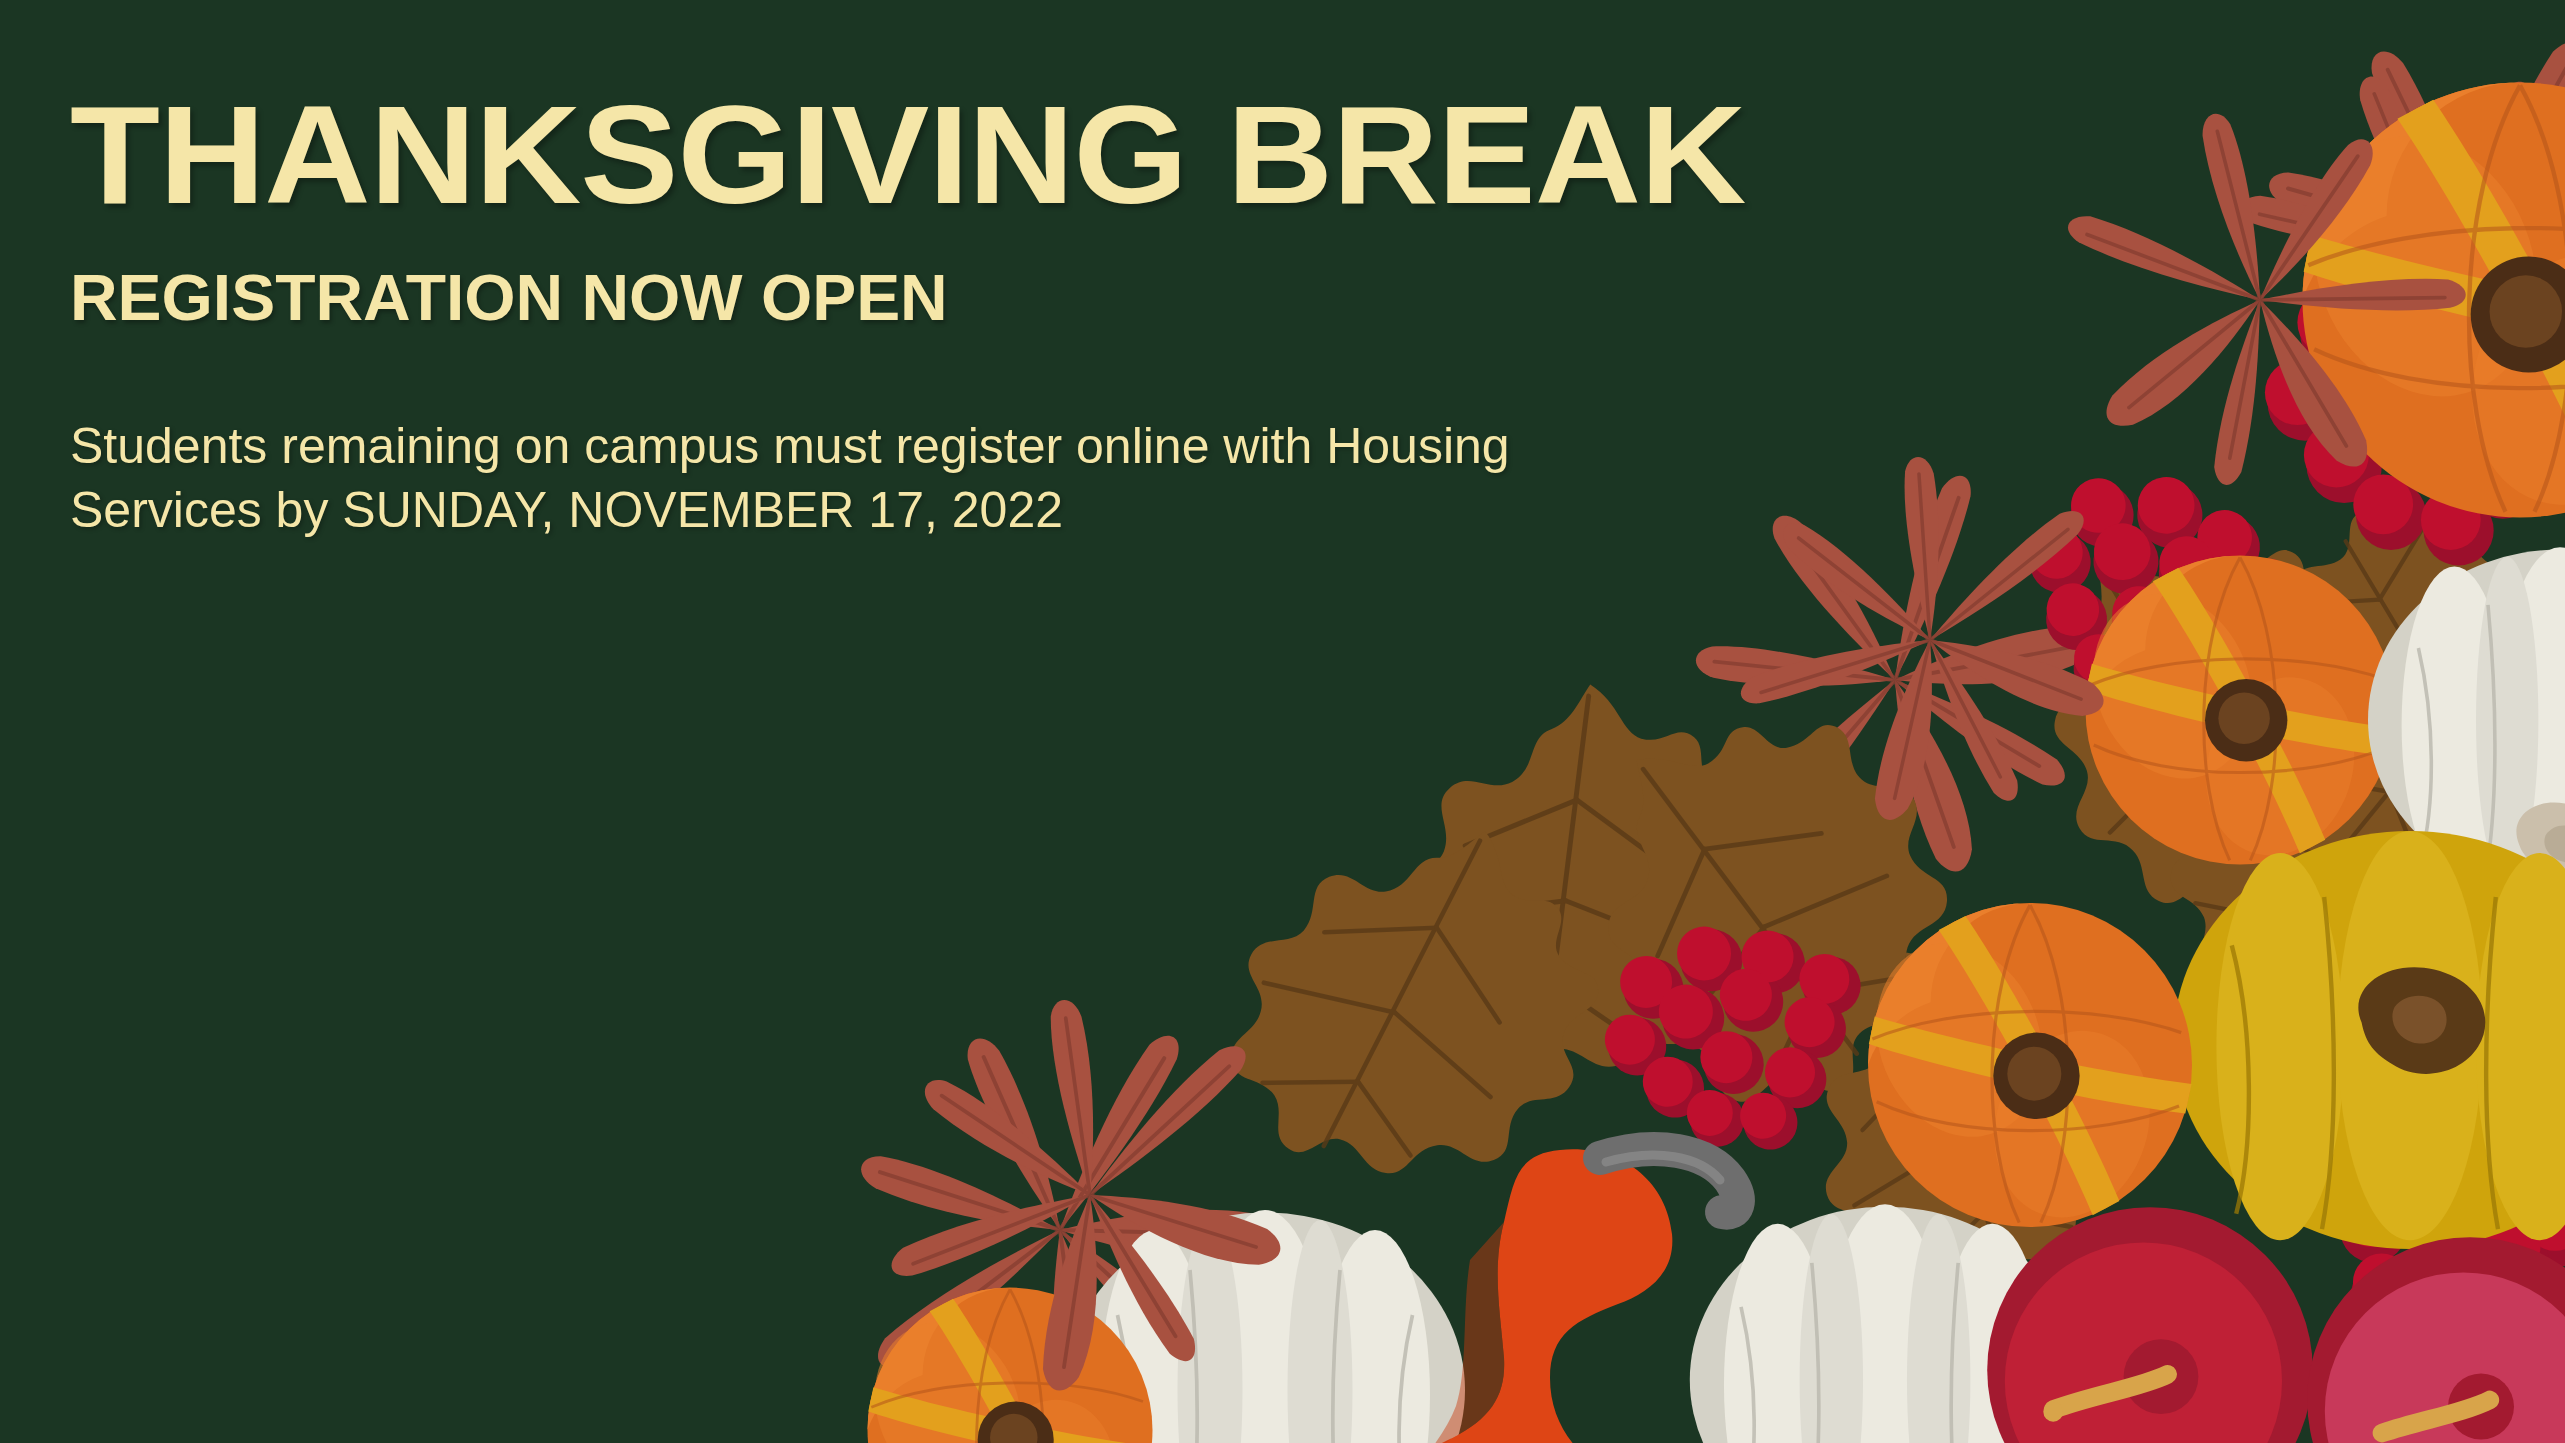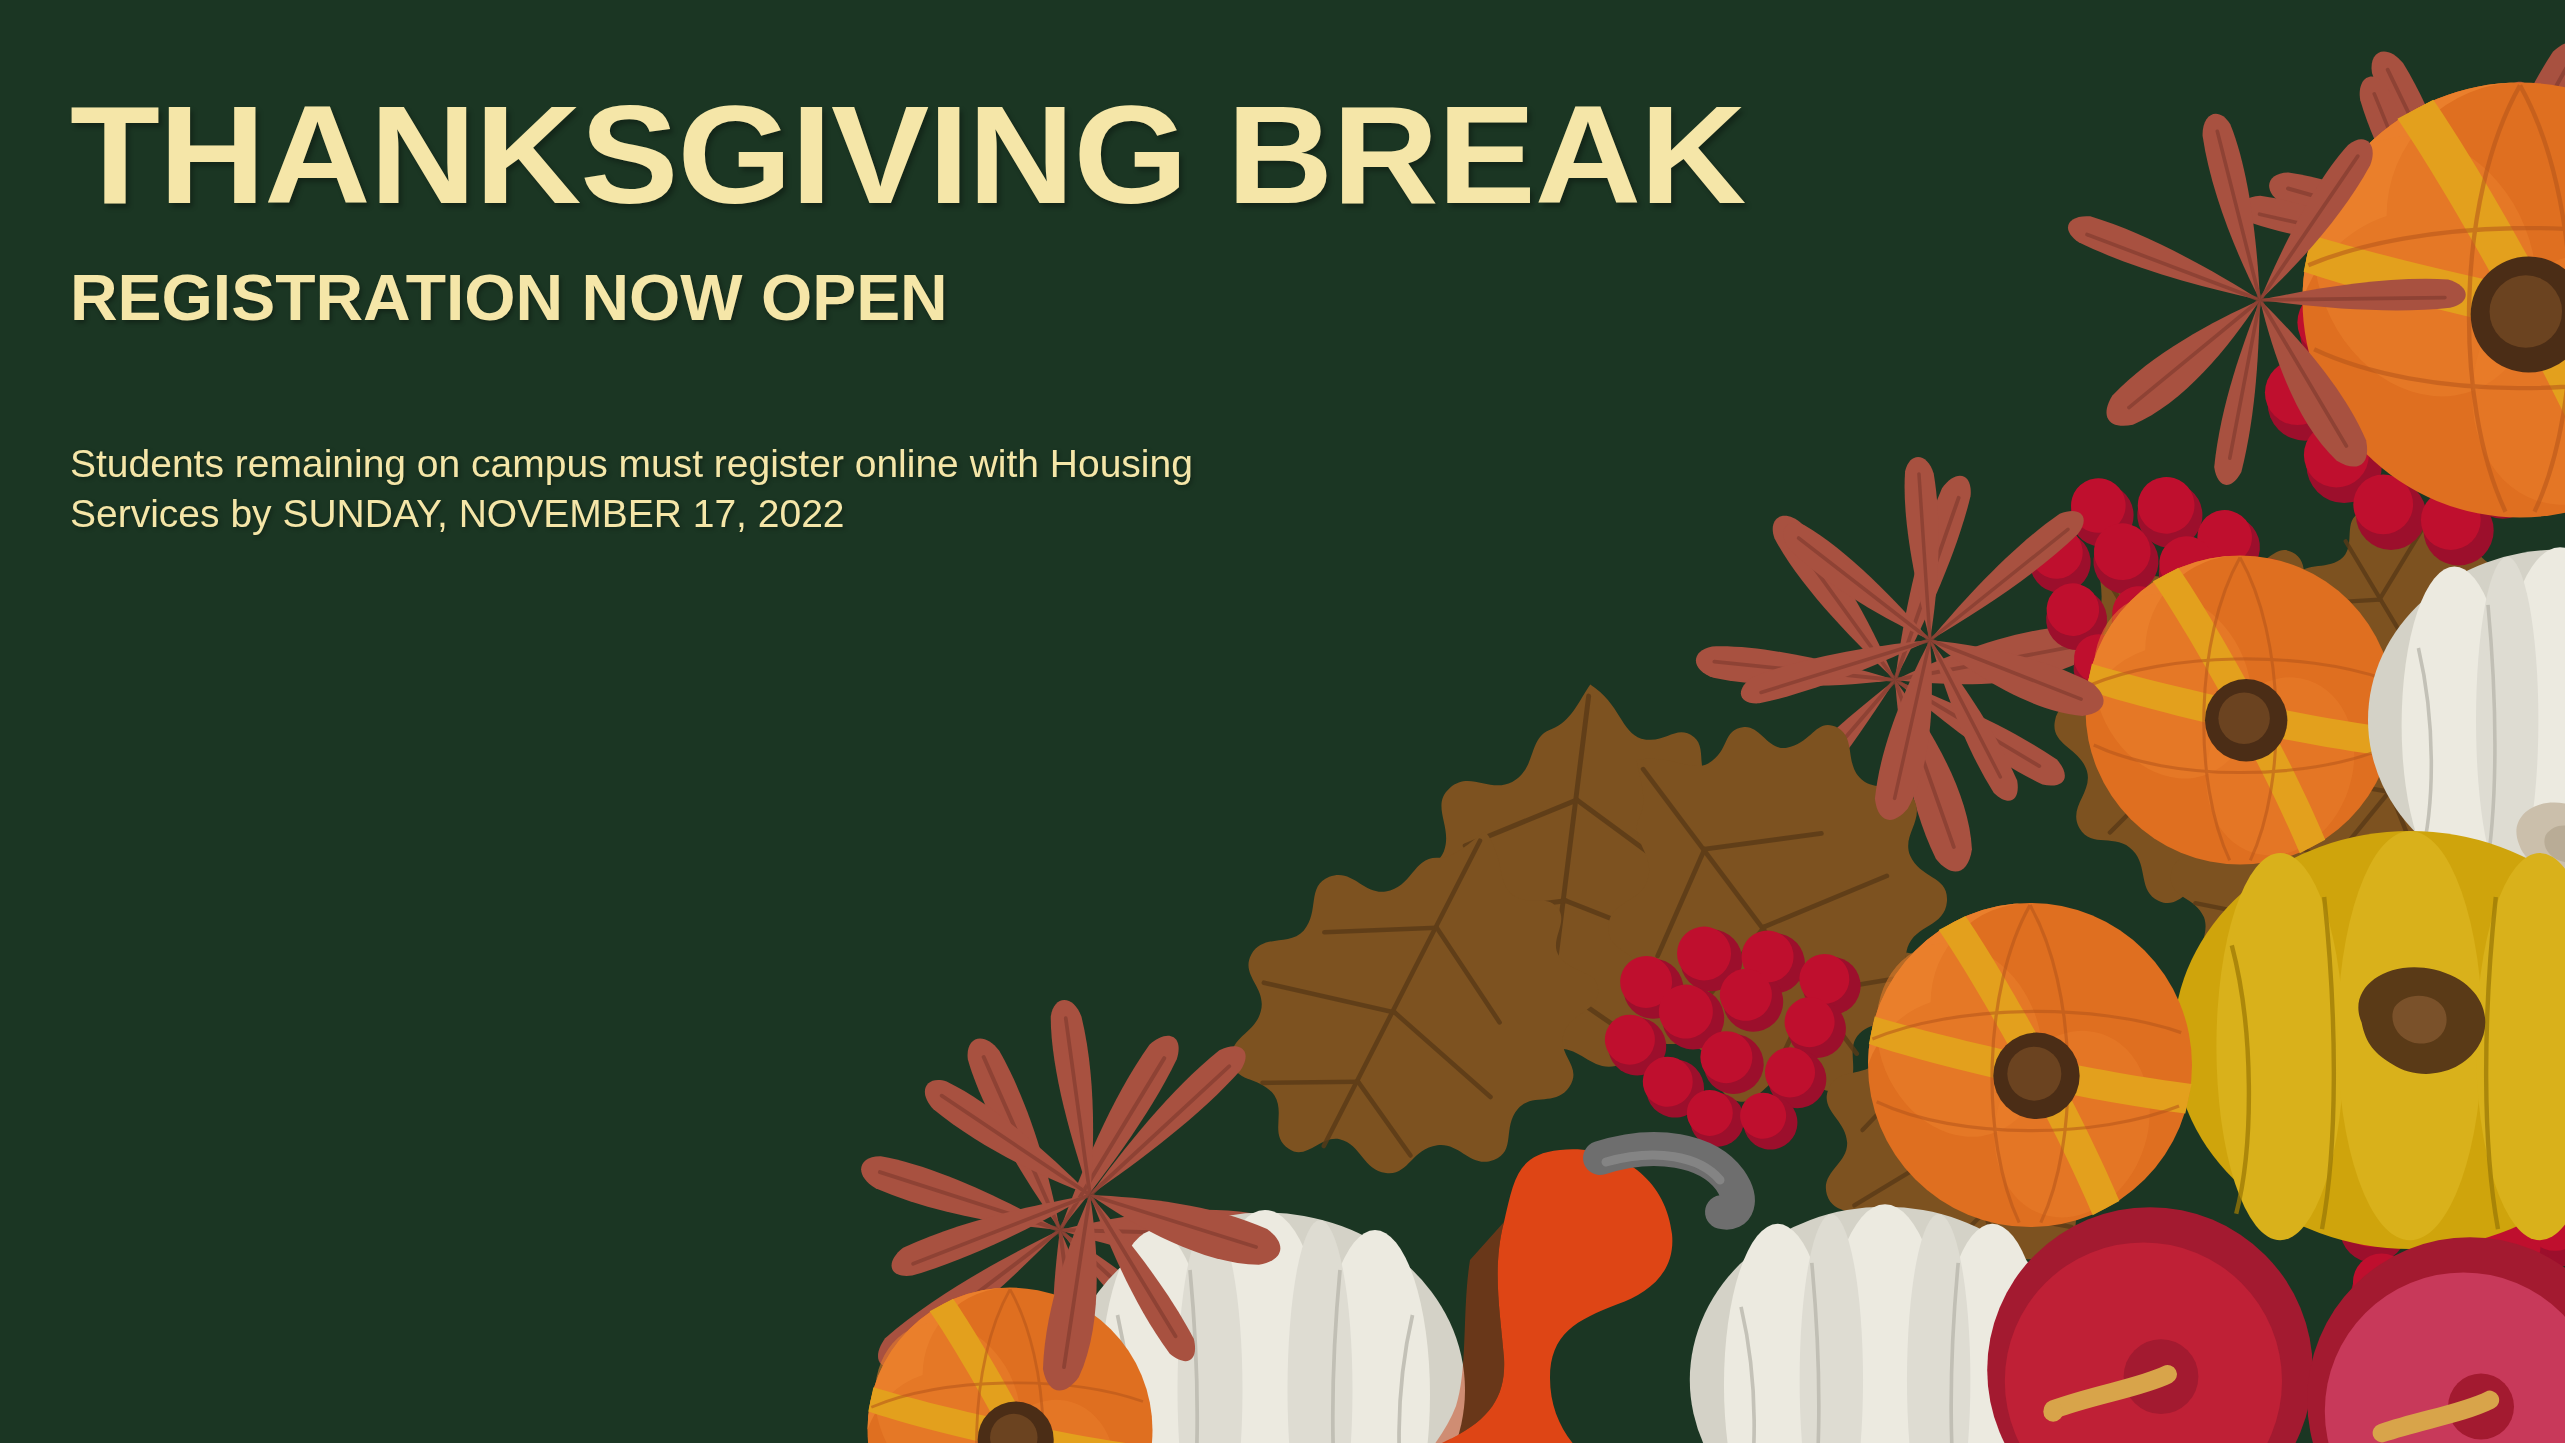--- a/index.html
+++ b/index.html
@@ -52,24 +52,24 @@
     letter-spacing:0px;
     color:#f5e6a8;
     text-transform:uppercase;
     transform:scaleX(1.03);
     transform-origin:left center;
     text-shadow:2px 3px 4px rgba(0,0,0,0.30);
     white-space:nowrap;
   }
 
   #body-copy {
-    margin-top:109px;
+    margin-top:84px;
     font-family:"Liberation Sans", sans-serif;
     font-weight:400;
-    font-size:39px;
+    font-size:50px;
     line-height:1.28;
     color:#f5e6a8;
     max-width:1100px;
     text-shadow:2px 2px 4px rgba(0,0,0,0.28);
   }
   #body-copy .line { display:block; white-space:nowrap; }
 
   
   #art {
     position:absolute;

